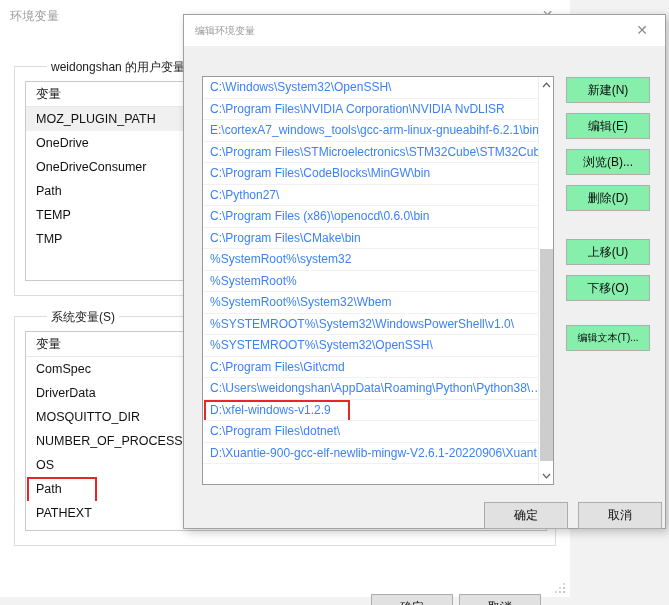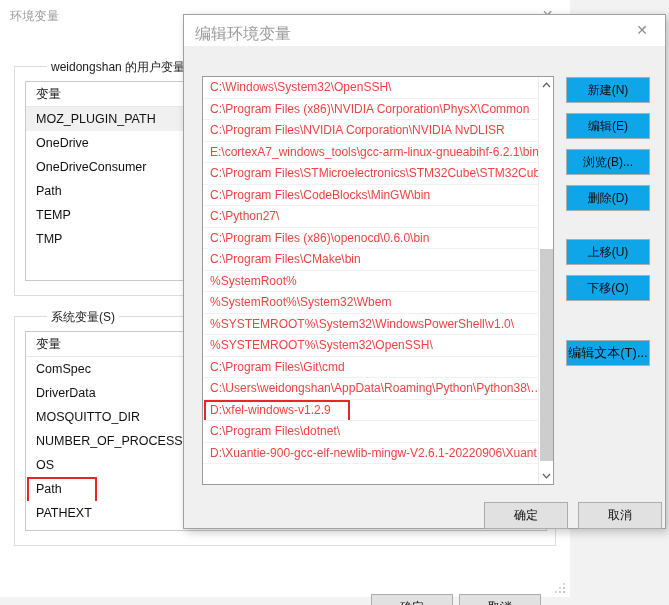--- a/index.html
+++ b/index.html
@@ -110,21 +110,21 @@
     border: 1px solid #a0a0a0;
     box-shadow: 3px 3px 9px rgba(0,0,0,.22);
   }
   .modal-titlebar {
     position: absolute; left: 0; top: 0;
     width: 481px; height: 31px;
     background: #ffffff;
   }
   .modal-title {
     position: absolute; left: 11px; top: 9px;
-    font-size: 16px; color: #9a9a9a; white-space: nowrap;
+    font-size: 10px; color: #9a9a9a; white-space: nowrap;
   }
   .modal-close {
     position: absolute; right: 0; top: 0;
     width: 46px; height: 30px;
     display: flex; align-items: center; justify-content: center;
     font-size: 14px; color: #8d8d8d; cursor: default;
   }
   .modal-body {
     position: absolute; left: 0; top: 31px;
     width: 481px; height: 482px;
@@ -135,21 +135,21 @@
   .path-list-wrap {
     position: absolute; left: 18px; top: 30px;
     width: 352px; height: 409px;
     background: #ffffff; border: 1px solid #9b9b9b;
     overflow: hidden;
   }
   .path-rows { position: absolute; left: 0; top: 0; width: 337px; }
   .path-row {
     height: 21.5px; line-height: 21.5px;
     padding-left: 7px;
-    font-size: 12px; color: #ef4444;
+    font-size: 12px; color: #3b82f6;
     white-space: nowrap; overflow: hidden;
     border-bottom: 1px solid #f1f1f1;
   }
   .path-row.boxed { position: relative; }
   .path-row.boxed::after {
     content: ""; position: absolute;
     left: 1px; top: 0px; width: 142px; height: 21px;
     border: 2px solid #e8262a; pointer-events: none;
   }
 
@@ -170,32 +170,32 @@
   .sb-thumb {
     position: absolute; left: 1px; width: 13px;
     top: 172px; height: 212px;
     background: #cdcdcd;
   }
 
   
   .side-btn {
     position: absolute; left: 382px;
     width: 84px; height: 26px;
-    background: #0ea5e9; border: 1px solid #adadad;
+    background: #86efac; border: 1px solid #adadad;
     font-size: 12px; color: #0b0b0b;
     display: flex; align-items: center; justify-content: center;
     cursor: default; white-space: nowrap;
   }
   #btn-new    { top: 31px; }
   #btn-edit   { top: 67px; }
   #btn-browse { top: 103px; }
   #btn-delete { top: 139px; text-align: center; }
   #btn-moveup { top: 193px; }
   #btn-movedn { top: 229px; }
-  #btn-edittext { top: 294px; font-size: 13px; }
+  #btn-edittext { top: 279px; font-size: 10px; }
 
   
   .modal-btn {
     position: absolute; height: 27px; width: 84px;
     background: #e1e1e1; border: 1px solid #adadad;
     font-size: 12px; color: #0b0b0b;
     display: flex; align-items: center; justify-content: center;
     cursor: default;
   }
   #m-ok     { left: 300px; top: 456px; }
@@ -259,28 +259,28 @@
     <div class="modal-titlebar">
       <div class="modal-title">编辑环境变量</div>
       <div class="modal-close">✕</div>
     </div>
 
     <div class="modal-body">
 
       <div class="path-list-wrap">
         <div class="path-rows">
           <div class="path-row">C:\Windows\System32\OpenSSH\</div>
-          <div class="path-row">C:\Program Files (x86)\NVIDIA Corporation\PhysX\Common</div>
           <div class="path-row">C:\Program Files\NVIDIA Corporation\NVIDIA NvDLISR</div>
           <div class="path-row">E:\cortexA7_windows_tools\gcc-arm-linux-gnueabihf-6.2.1\bin</div>
           <div class="path-row">C:\Program Files\STMicroelectronics\STM32Cube\STM32Cub…</div>
           <div class="path-row">C:\Program Files\CodeBlocks\MinGW\bin</div>
           <div class="path-row">C:\Python27\</div>
           <div class="path-row">C:\Program Files (x86)\openocd\0.6.0\bin</div>
           <div class="path-row">C:\Program Files\CMake\bin</div>
+          <div class="path-row">%SystemRoot%\system32</div>
           <div class="path-row">%SystemRoot%</div>
           <div class="path-row">%SystemRoot%\System32\Wbem</div>
           <div class="path-row">%SYSTEMROOT%\System32\WindowsPowerShell\v1.0\</div>
           <div class="path-row">%SYSTEMROOT%\System32\OpenSSH\</div>
           <div class="path-row">C:\Program Files\Git\cmd</div>
           <div class="path-row">C:\Users\weidongshan\AppData\Roaming\Python\Python38\…</div>
           <div class="path-row boxed">D:\xfel-windows-v1.2.9</div>
           <div class="path-row">C:\Program Files\dotnet\</div>
           <div class="path-row">D:\Xuantie-900-gcc-elf-newlib-mingw-V2.6.1-20220906\Xuant…</div>
 

